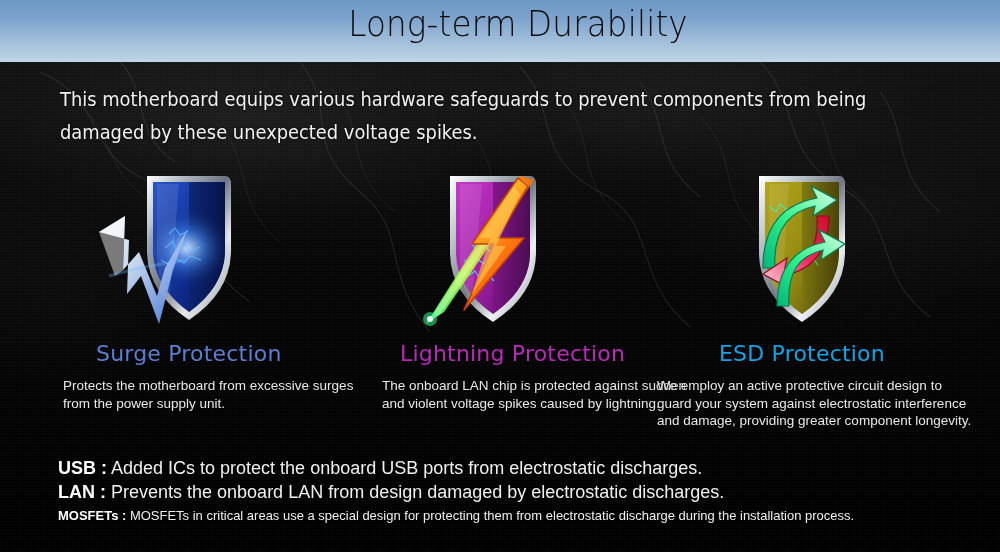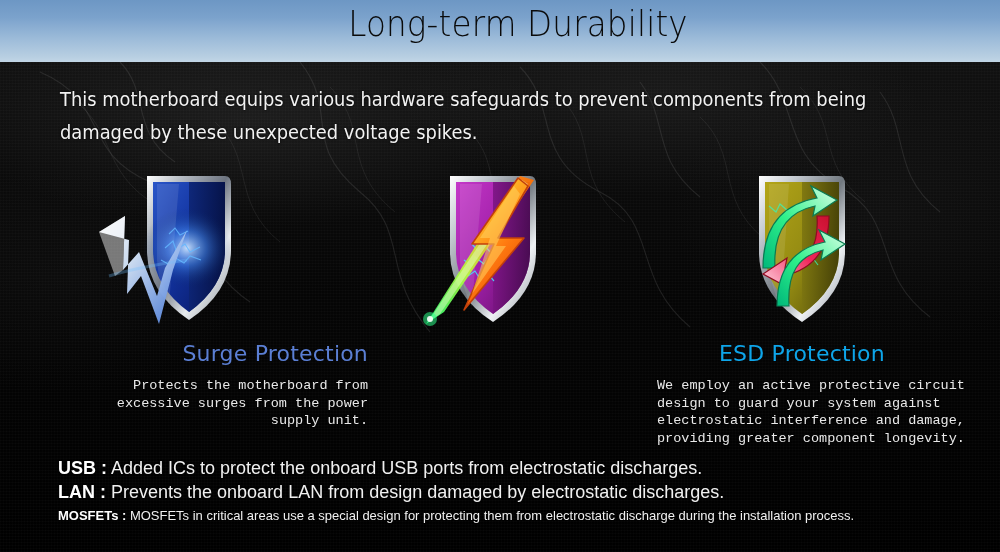--- a/index.html
+++ b/index.html
@@ -102,41 +102,41 @@
   }
   .shield-wrap.c1 { left: 95px; }
   .shield-wrap.c2 { left: 410px; }
   .shield-wrap.c3 { left: 725px; }
 
   
   .col {
     position: absolute;
     top: 341px;
   }
-  .col.c1 { left: 58px;  width: 310px; text-align: right; }
+  .col.c1 { left: 58px;  width: 310px; }
   .col.c2 { left: 378px; width: 310px; }
   .col.c3 { left: 655px; width: 320px; }
 
   .col-title {
     font-size: 22px;
     font-weight: 400;
     letter-spacing: 0.2px;
     font-family: "DejaVu Sans", sans-serif;
     margin: 0 0 11px 0;
     white-space: nowrap;
   }
   .col.c1 .col-title { color: #5b7fd4; padding-left: 38px; }
   .col.c2 .col-title { color: #bb28bb; padding-left: 22px; }
   .col.c3 .col-title { color: #0ea5e9; padding-left: 64px; }
 
   .col-desc {
     font-size: 13.5px;
     line-height: 17.5px;
     color: #e9e9e9;
-    font-family: Liberation Mono, monospace;
+    font-family: Liberation Sans, sans-serif;
     text-shadow: 0 0 2px rgba(0,0,0,0.9);
   }
   .col.c1 .col-desc { padding-left: 5px; }
   .col.c2 .col-desc { padding-left: 4px; }
   .col.c3 .col-desc { padding-left: 2px; }
 
   
   .notes {
     position: absolute;
     left: 58px;
@@ -352,20 +352,24 @@
         <path d="M52,142 C52,104 70,84 100,78 L94,66 L120,80 L96,96 L98,86 C74,92 62,108 64,142 Z" fill="url(#arrG)" stroke="#0a7a52" stroke-width="1.2"></path>
       </svg>
     </div>
   </div>
 
   <div class="col c1">
     <div class="col-title">Surge Protection</div>
     <div class="col-desc">Protects the motherboard from excessive surges from the power supply unit.</div>
   </div>
 
+  <div class="col c2">
+    <div class="col-title">Lightning Protection</div>
+    <div class="col-desc">The onboard LAN chip is protected against sudden and violent voltage spikes caused by lightning.</div>
+  </div>
 
   <div class="col c3">
     <div class="col-title">ESD Protection</div>
     <div class="col-desc">We employ an active protective circuit design to guard your system against electrostatic interference and damage, providing greater component longevity.</div>
   </div>
 
   <div class="notes">
     <div class="note-row">
       <span class="lbl">USB :</span>
       <span>Added ICs to protect the onboard USB ports from electrostatic discharges.</span>

